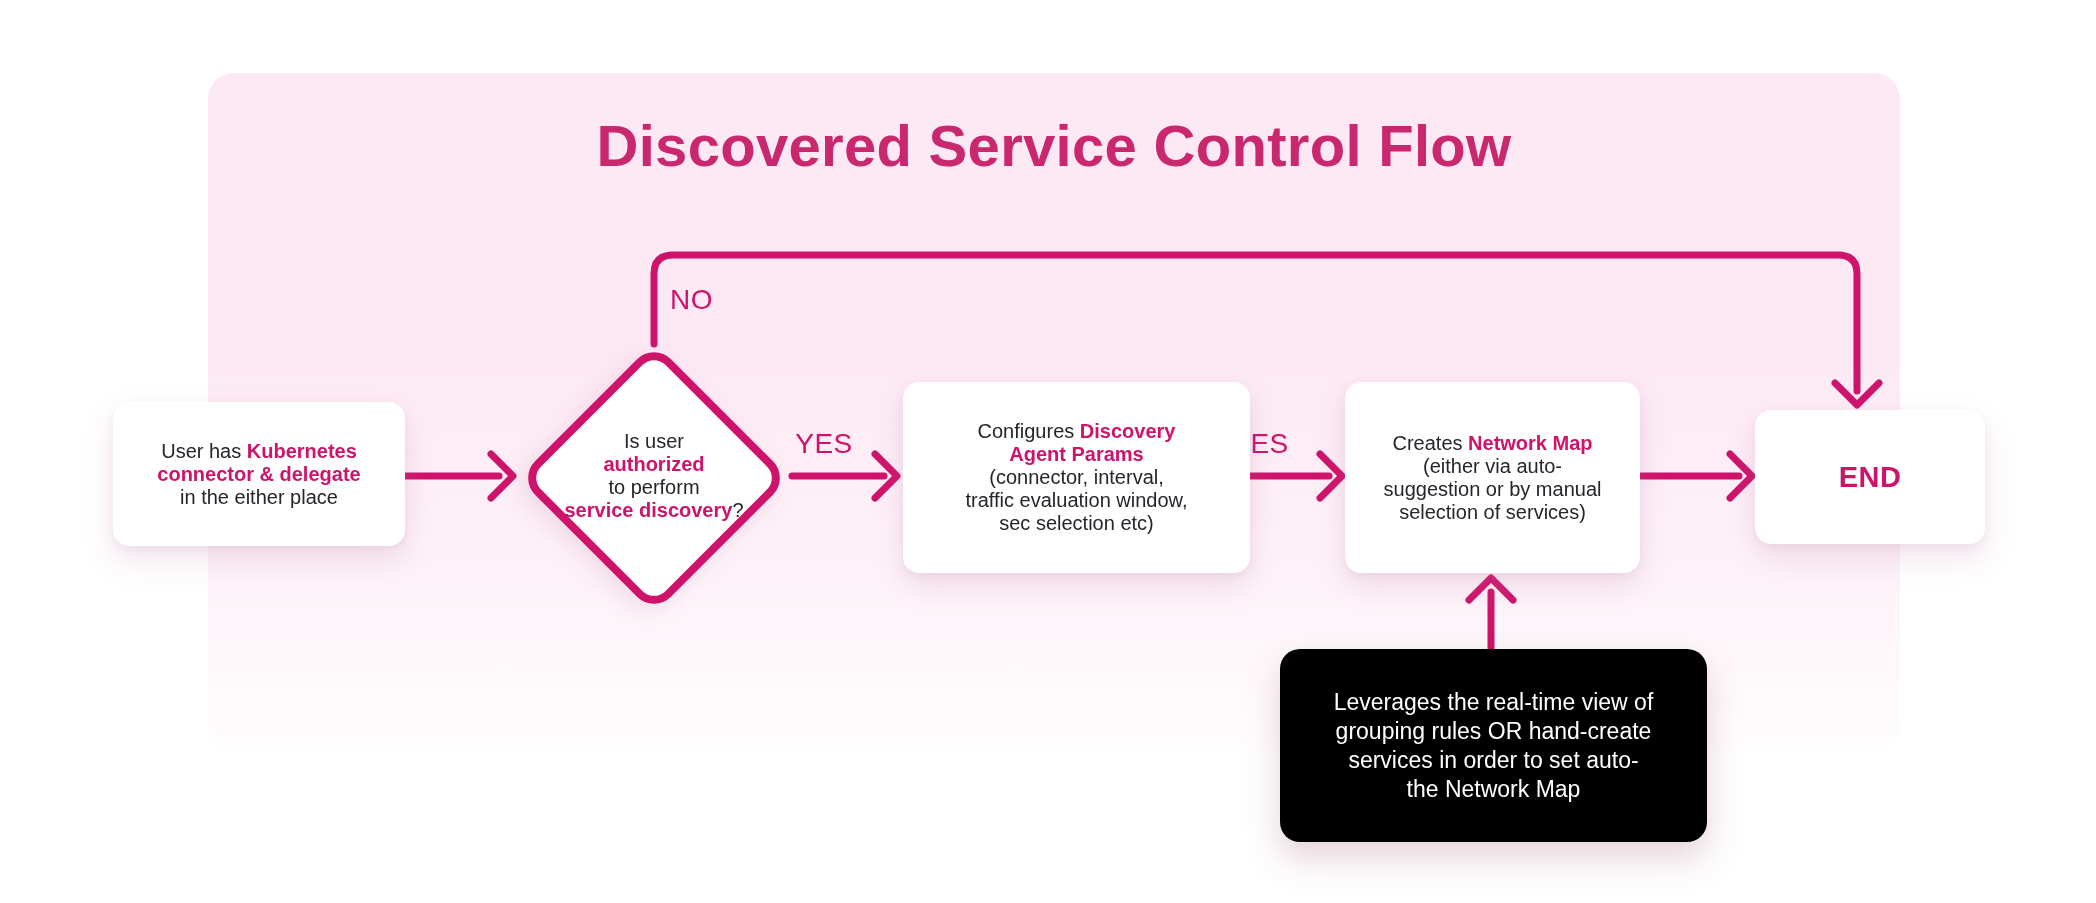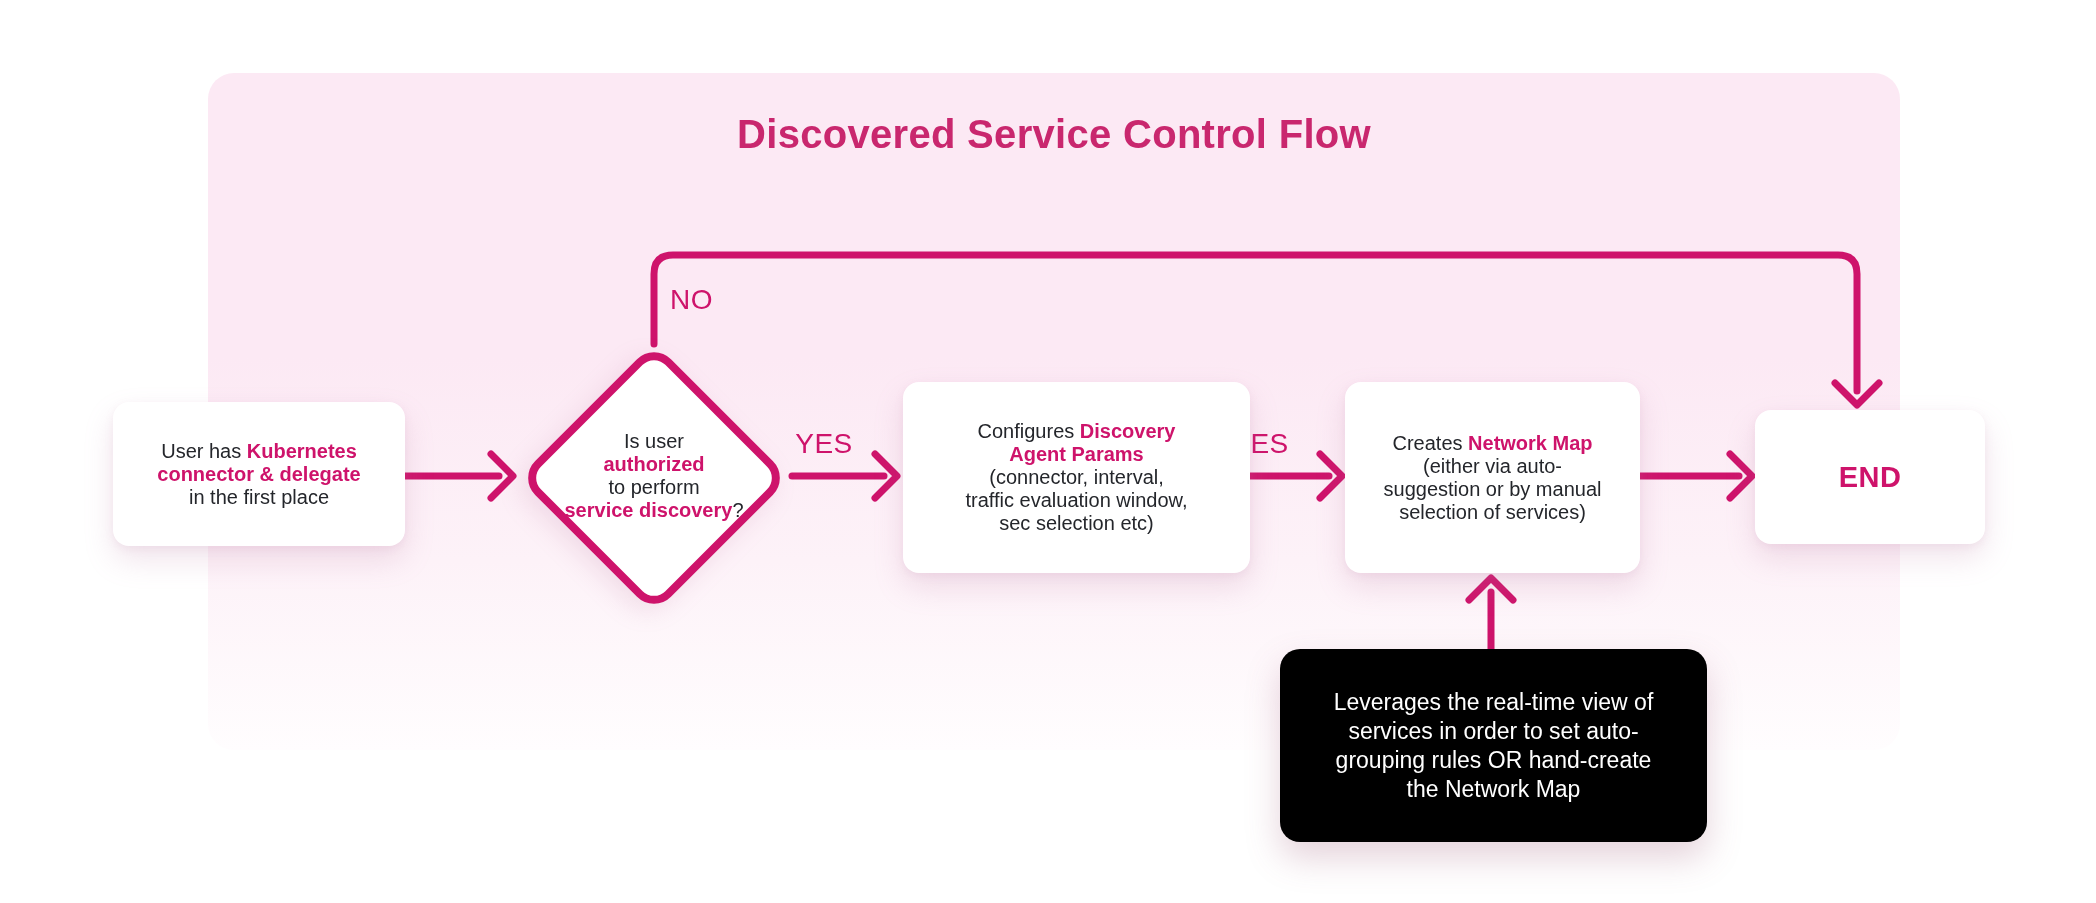--- a/index.html
+++ b/index.html
@@ -8,21 +8,21 @@
   .canvas {
     position:relative; width:2096px; height:903px; background:#ffffff; overflow:hidden;
   }
   .panel {
     position:absolute; left:208px; top:73px; width:1692px; height:677px;
     border-radius:26px;
     background:linear-gradient(180deg,#FCE9F4 0%,#FCE9F4 42%,#FDF2F8 72%,#FFFDFE 100%);
   }
   .title {
     position:absolute; left:208px; top:112px; width:1692px;
-    text-align:center; font-size:40px; font-weight:700; color:#C9276E;
+    text-align:center; font-size:58px; font-weight:700; color:#C9276E;
     letter-spacing:0.3px;
   }
   svg.wires { position:absolute; left:0; top:0; width:2096px; height:903px; }
   .node {
     position:absolute; background:#ffffff; border-radius:16px;
     box-shadow:0 14px 30px rgba(186,120,158,0.20), 0 3px 8px rgba(186,120,158,0.10);
     display:flex; flex-direction:column; justify-content:center; align-items:center;
     text-align:center; color:#24262B; font-size:20px; line-height:23px;
   }
   .node .accent, .accent { color:#CE136B; font-weight:700; }
@@ -85,21 +85,21 @@
     <path d="M1469 600 L1491 578 L1513 600"></path>
   </svg>
 
   <div class="edge-label label-no">NO</div>
   <div class="edge-label label-yes1">YES</div>
   <div class="edge-label label-yes2">YES</div>
 
   <div class="node node-start">
     <div><span>User has </span><span class="accent">Kubernetes</span></div>
     <div class="accent">connector &amp; delegate</div>
-    <div>in the first place</div>
+    <div>in the either place</div>
   </div>
 
   <div class="diamond-shape"></div>
   <div class="diamond-text">
     <div>Is user</div>
     <div class="accent">authorized</div>
     <div>to perform</div>
     <div><span class="accent">service discovery</span><span>?</span></div>
   </div>
 
@@ -117,18 +117,18 @@
 
   <div class="node node-create">
     <div><span>Creates </span><span class="accent">Network Map</span></div>
     <div>(either via auto-</div>
     <div>suggestion or by manual</div>
     <div>selection of services)</div>
   </div>
 
   <div class="note">
     <div>Leverages the real-time view of</div>
+    <div>grouping rules OR hand-create</div>
     <div>services in order to set auto-</div>
-    <div>grouping rules OR hand-create</div>
     <div>the Network Map</div>
   </div>
 
 </div>
 
 </body></html>

